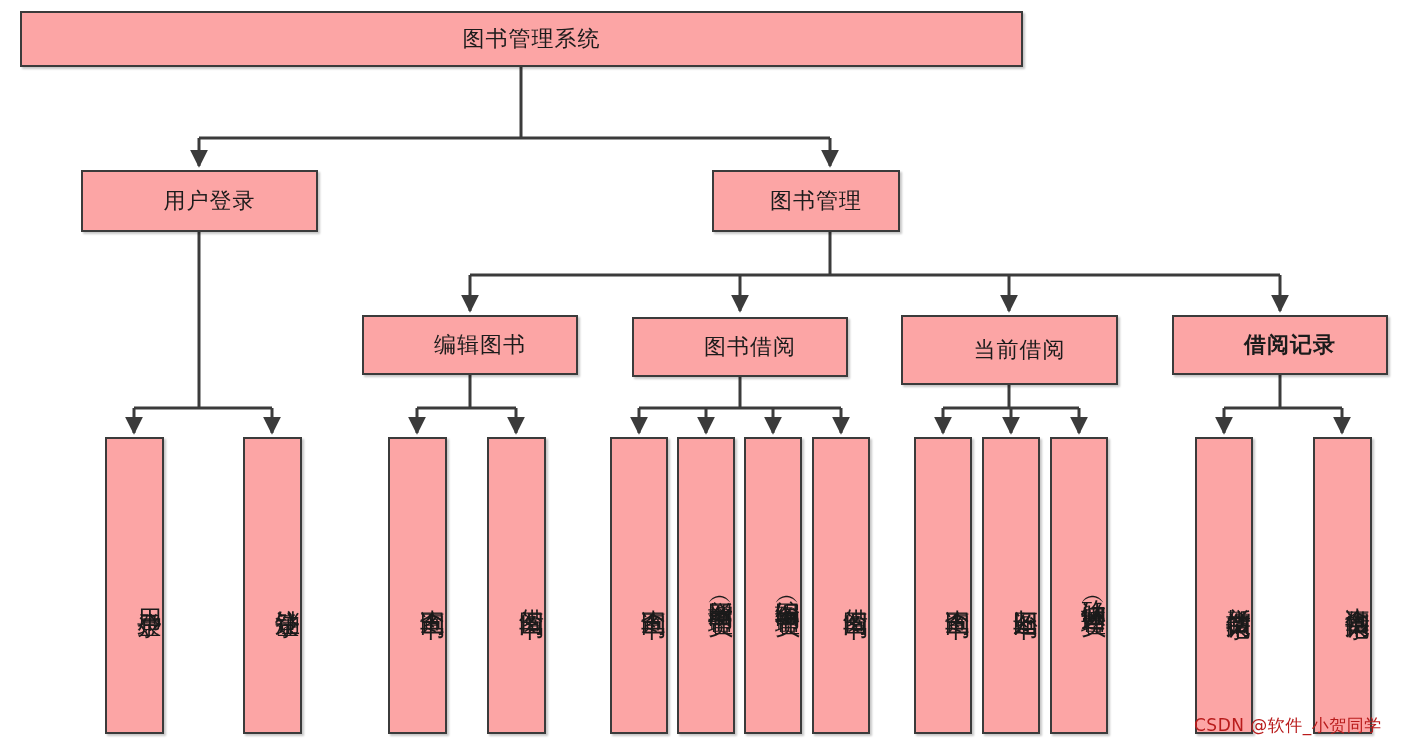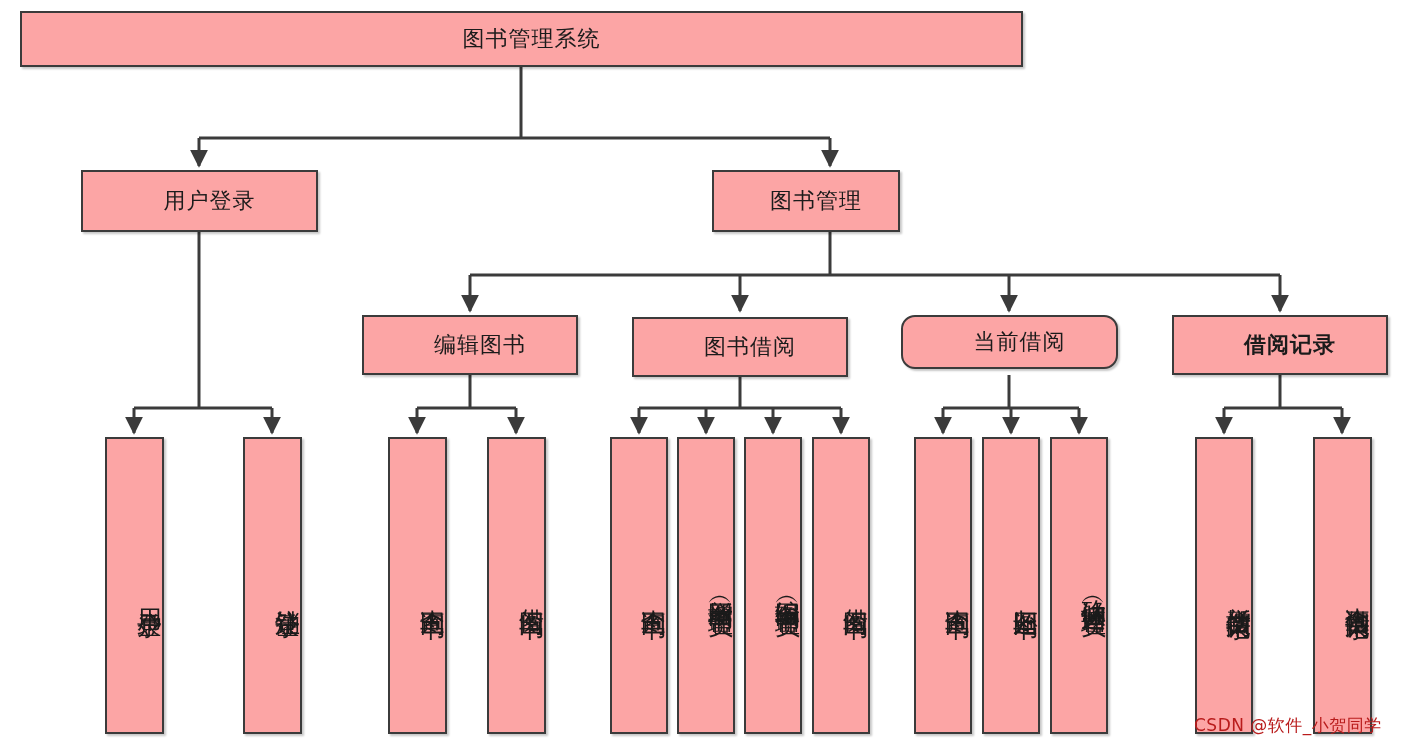--- a/index.html
+++ b/index.html
@@ -119,21 +119,21 @@
     </g>
   </svg>
 
   <div class="node horiz" id="node-root" style="left: 20px; top: 11px; width: 1003px; height: 56px;">图书管理系统</div>
 
   <div class="node horiz" style="left: 81px; top: 170px; width: 237px; height: 62px;">用户登录</div>
   <div class="node horiz" style="left: 712px; top: 170px; width: 188px; height: 62px;">图书管理</div>
 
   <div class="node horiz" style="left: 362px; top: 315px; width: 216px; height: 60px;">编辑图书</div>
   <div class="node horiz" style="left: 632px; top: 317px; width: 216px; height: 60px;">图书借阅</div>
-  <div class="node horiz" style="left: 901px; top: 315px; width: 217px; height: 54px; border-radius: 14px;">当前借阅</div>
+  <div class="node horiz" style="left: 901px; top: 315px; width: 217px; height: 70px;">当前借阅</div>
   <div class="node horiz" style="left: 1172px; top: 315px; width: 216px; height: 60px; font-weight: bold;">借阅记录</div>
 
   <div class="node vert" style="left: 105px; top: 437px; width: 59px; height: 297px;">用户登录</div>
   <div class="node vert" style="left: 243px; top: 437px; width: 59px; height: 297px;">注销登录</div>
   <div class="node vert" style="left: 388px; top: 437px; width: 59px; height: 297px;">查询图书</div>
   <div class="node vert" style="left: 487px; top: 437px; width: 59px; height: 297px;">借阅图书</div>
   <div class="node vert" style="left: 610px; top: 437px; width: 58px; height: 297px;">查询图书</div>
   <div class="node vert tall" style="left: 677px; top: 437px; width: 58px; height: 297px;">新增图书（管理员）</div>
   <div class="node vert tall" style="left: 744px; top: 437px; width: 58px; height: 297px;">编辑图书（管理员）</div>
   <div class="node vert" style="left: 812px; top: 437px; width: 58px; height: 297px;">借阅图书</div>

